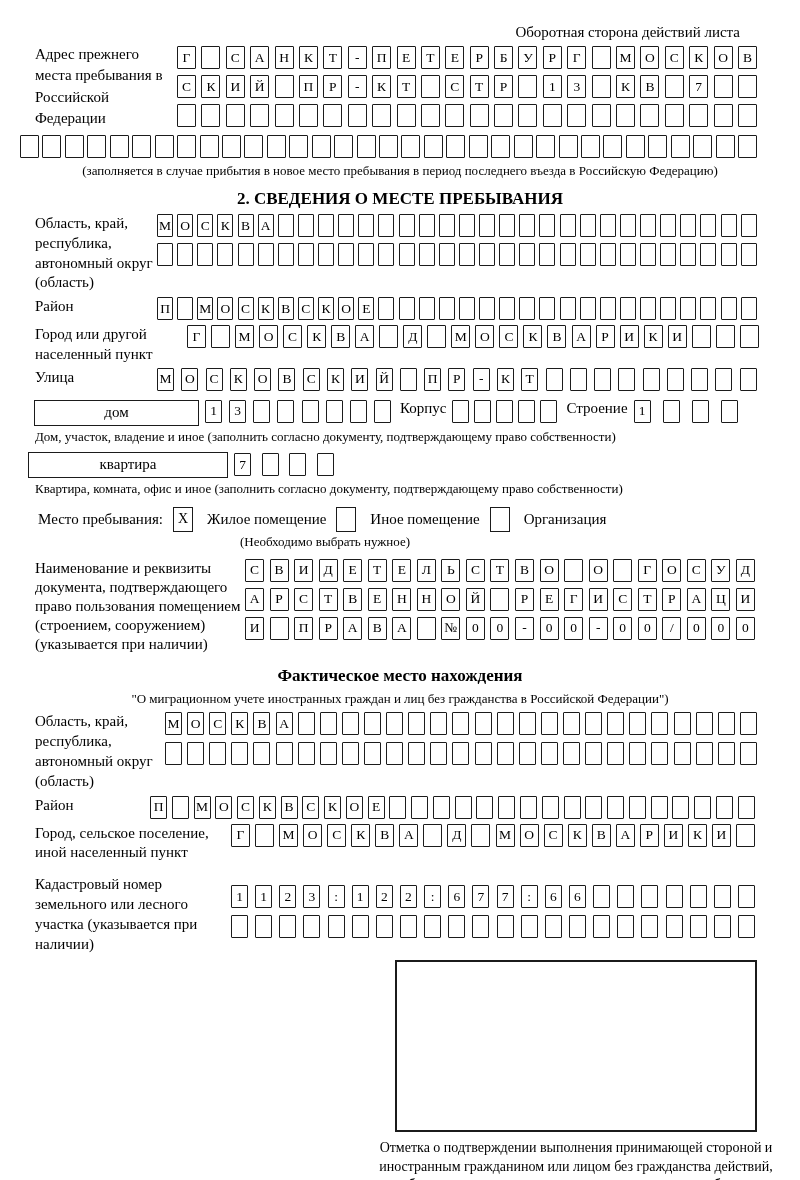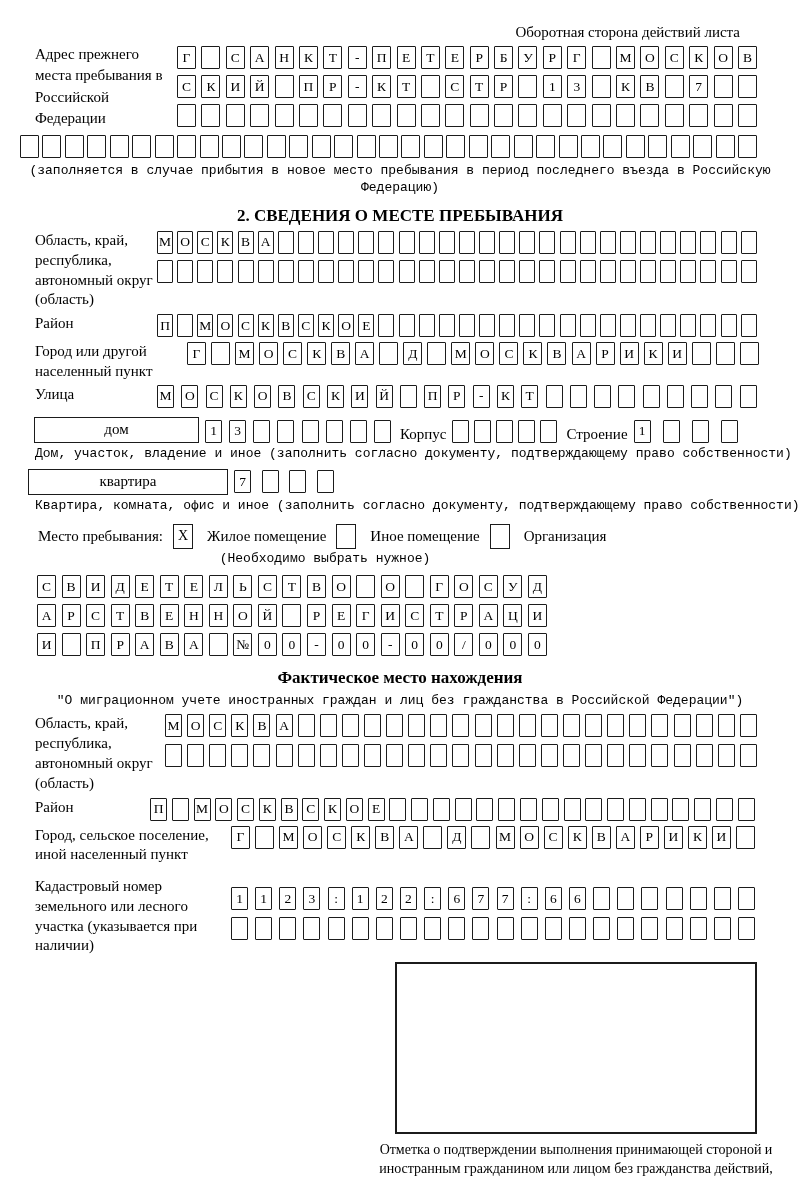--- a/index.html
+++ b/index.html
@@ -18,32 +18,32 @@
   .cells { display: flex; justify-content: space-between; align-items: center; flex: none; }
   .cell {
     width: var(--cw, 18px); height: 23px; flex: none;
     border: 1.8px solid #1b1b1b; border-radius: 1px; background: #fff;
     display: flex; align-items: center; justify-content: center;
     font-size: 13.5px;
   }
   .g6 > .cells { margin-bottom: 6px; } .g6 > .cells:last-child { margin-bottom: 0; }
 
   .fullrow { width: 737px; margin: 6px 0 0 20px; }
-  .caption { font-size: 13px; line-height: 1.3; font-family: Liberation Mono, monospace; }
+  .caption { font-size: 13px; line-height: 1.3; }
   .caption.center { text-align: center; margin-top: 5px; }
   .sec-title { font-size: 17px; font-weight: bold; text-align: center; margin: 9px 0 5px 0; }
 
   
   .addr { margin-top: 3px; align-items: center; } .addr .flabel { width: 142px; line-height: 1.42; }
   .addr .col { width: 580px; }
   .region .flabel, .street .flabel, .district .flabel { width: 122px; }
   .region .col, .region .cells, .district .cells, .street .cells { width: 600px; }
   .city .flabel { width: 152px; } .city .cells { width: 572px; }
 
-  .houserow { display: flex; align-items: flex-end; margin: 9px 0 0 28px; font-size: 15px; padding-left: 6px; }
+  .houserow { display: flex; align-items: flex-start; margin: 9px 0 0 28px; font-size: 15px; padding-left: 6px; }
   .hbox { border: 1.8px solid #1b1b1b; height: 26px; display: flex; align-items: center; justify-content: center; font-size: 15px; flex: none; }
   .houserow .hbox { width: 165px; }
   .houserow .inl { margin: 0 6px 0 9px; }
   .leftcap { margin: 3px 0 0 35px; }
   .aptrow { display: flex; align-items: center; margin: 6px 0 0 28px; }
   .aptrow .hbox { width: 200px; }
 
   .stayrow { display: flex; align-items: center; margin: 9px 0 0 38px; font-size: 15px; }
   .cb { width: 20px; height: 25px; border: 1.8px solid #1b1b1b; display: inline-flex; align-items: center; justify-content: center; font-size: 14px; flex: none; margin: 0 14px 0 10px; }
   .stay-note { width: 390px; margin-left: 130px; text-align: center; margin-top: 2px; }
@@ -403,20 +403,21 @@
     <span class="cb">X</span>
     <span>Жилое помещение</span>
     <span class="cb"></span>
     <span>Иное помещение</span>
     <span class="cb"></span>
     <span>Организация</span>
   </div>
   <div class="caption stay-note">(Необходимо выбрать нужное)</div>
 
   <div class="field doc">
+    <div class="flabel">Наименование и реквизиты документа, подтверждающего право пользования помещением (строением, сооружением) (указывается при наличии)</div>
     <div class="col g6">
       <div class="cells" style="--cw:19px">
           <span class="cell">С</span>
           <span class="cell">В</span>
           <span class="cell">И</span>
           <span class="cell">Д</span>
           <span class="cell">Е</span>
           <span class="cell">Т</span>
           <span class="cell">Е</span>
           <span class="cell">Л</span>

